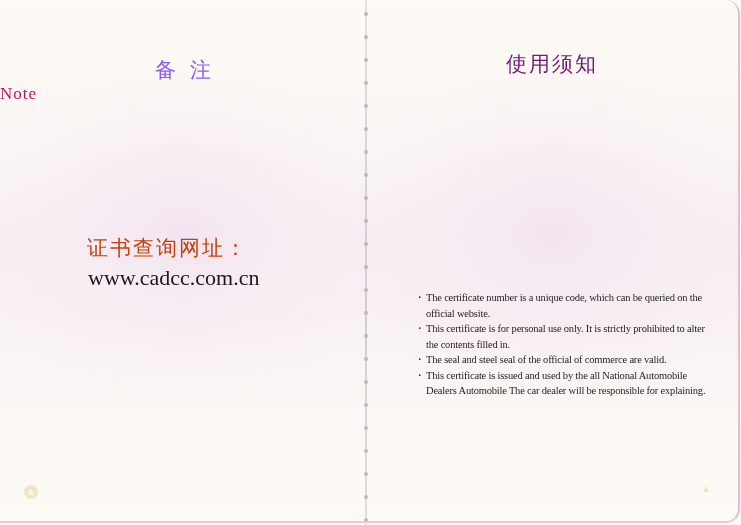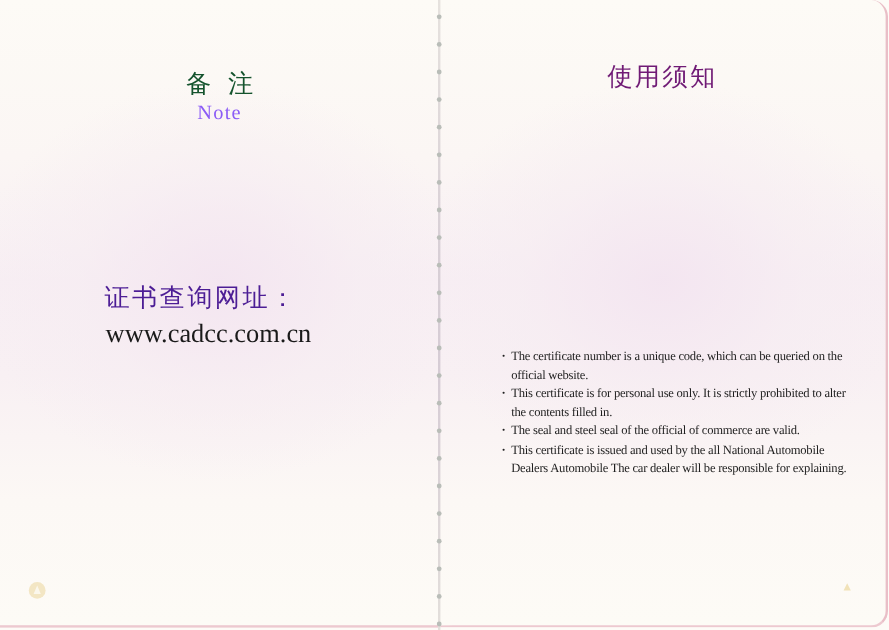--- a/index.html
+++ b/index.html
@@ -56,41 +56,41 @@
     }
     
     .note-title-cn {
       position: absolute;
       left: 0; width: 366px;
       top: 56px;
       text-align: center;
       font-family: "DejaVu Serif", serif;
       font-size: 21px;
       letter-spacing: 14px;
-      color: #14532d;
+      color: #8b5cf6;
       padding-left: 14px;
       box-sizing: border-box;
     }
     .note-title-en {
       position: absolute;
       left: 0; width: 366px;
       top: 84px;
-      text-align: center;
+      text-align: left;
       font-family: "Liberation Serif", serif;
       font-size: 17px;
       letter-spacing: 1px;
-      color: #8b5cf6;
+      color: #be185d;
     }
     .query-label {
       position: absolute;
       left: 87px;
       top: 234px;
       font-family: "DejaVu Serif", serif;
       font-size: 21px;
-      color: #4c1d95;
+      color: #c2410c;
       letter-spacing: 2px;
     }
     .query-url {
       position: absolute;
       left: 88px;
       top: 265px;
       font-family: "Liberation Serif", serif;
       font-size: 22px;
       color: #1a1a1a;
     }

